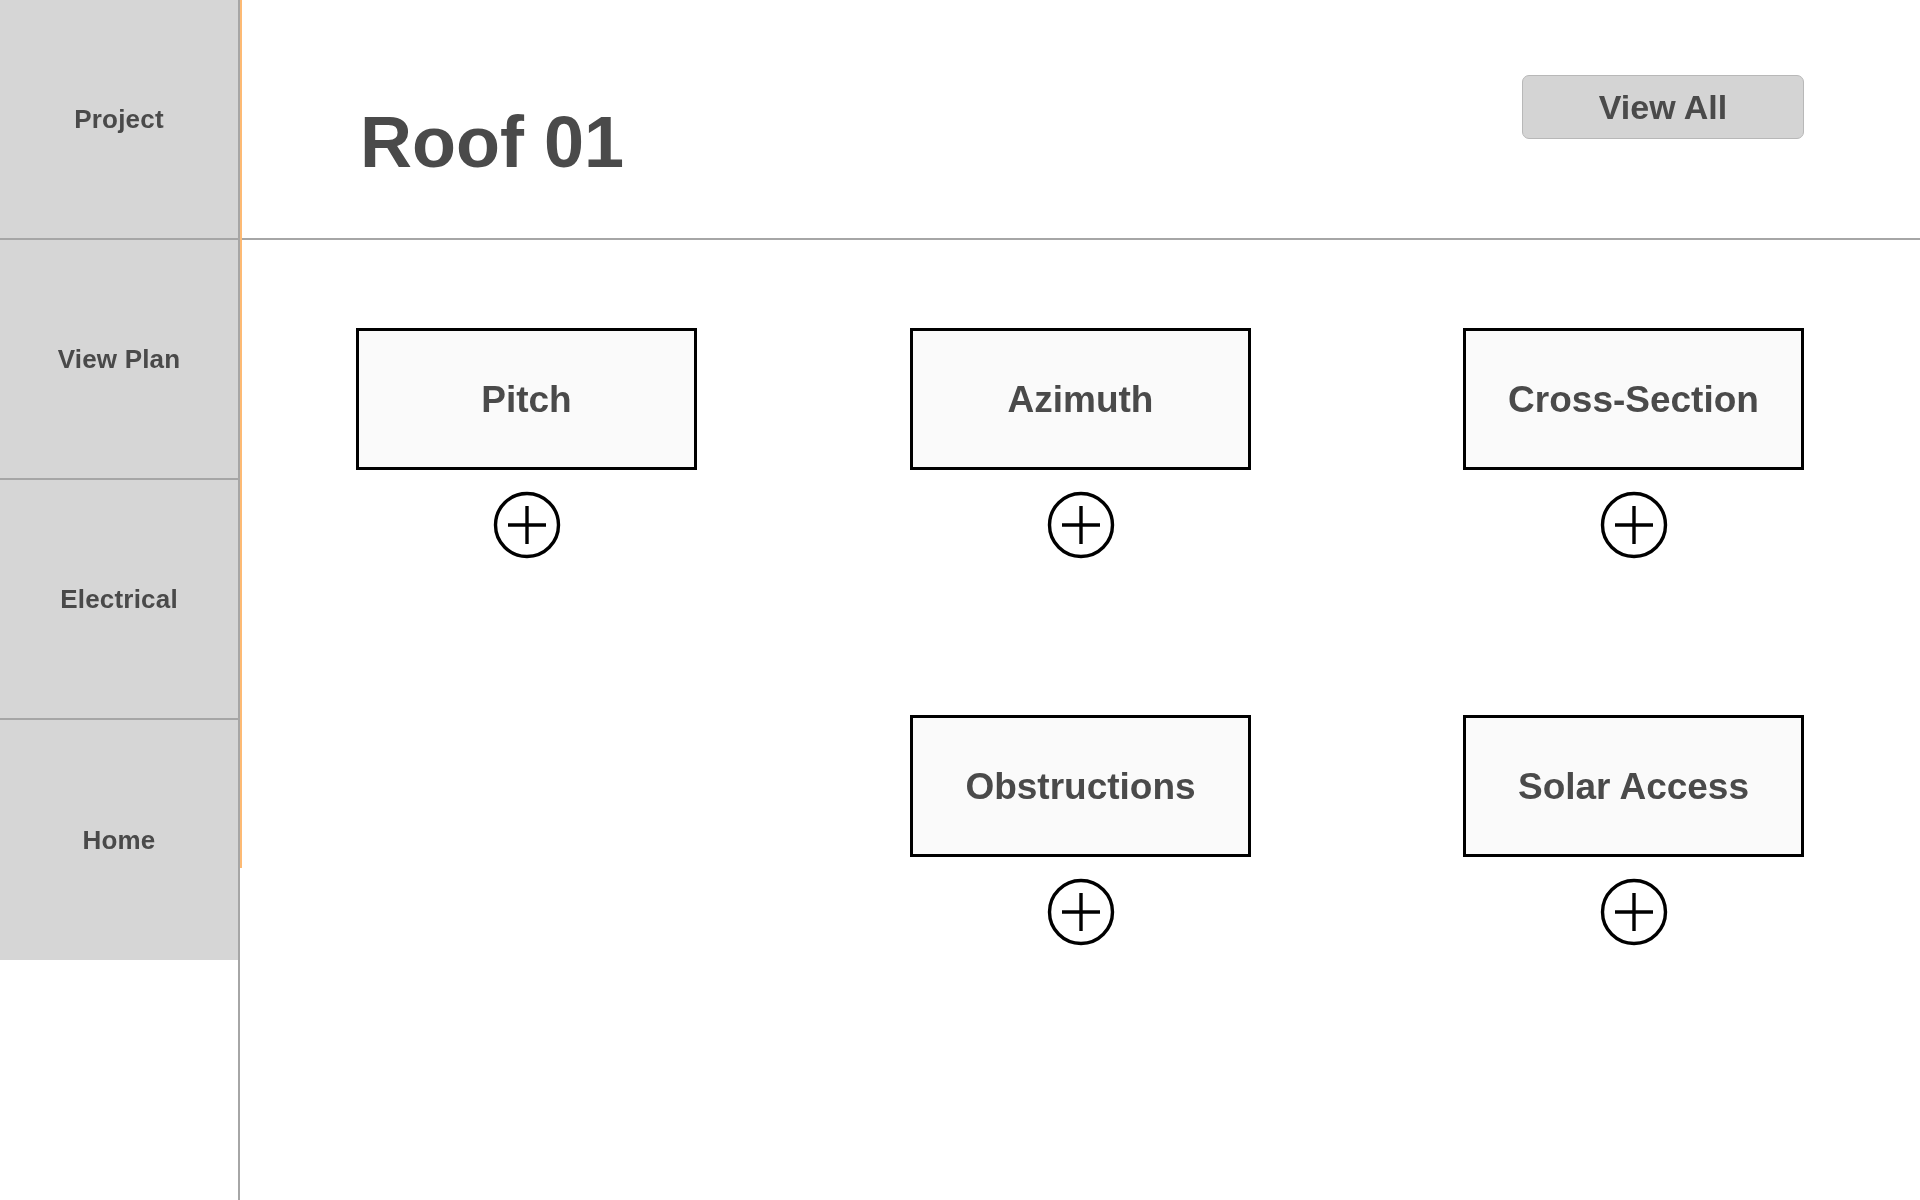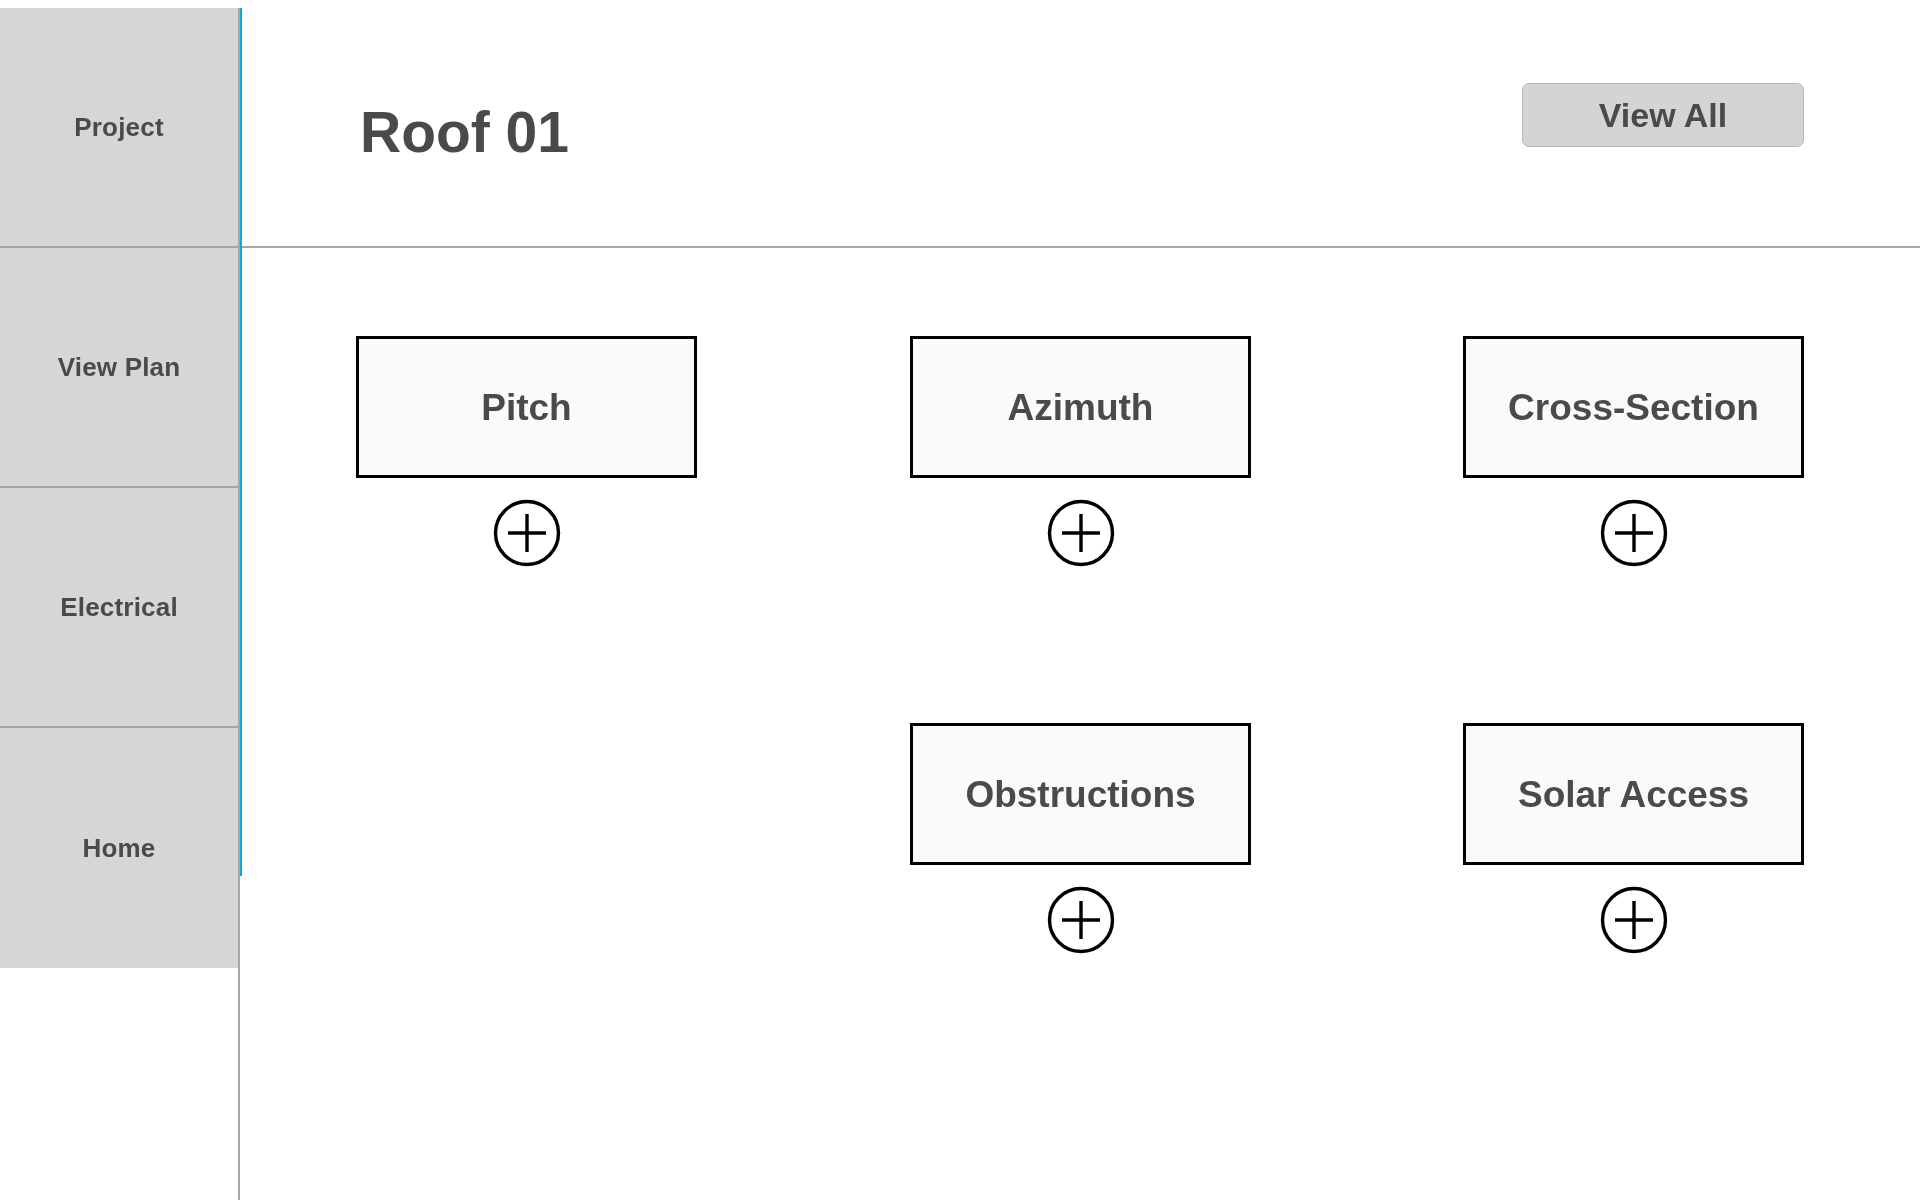--- a/index.html
+++ b/index.html
@@ -9,22 +9,21 @@
     height: 1200px;
     overflow: hidden;
     background: #ffffff;
     font-family: "Liberation Sans", sans-serif;
   }
 
   #app {
     position: relative;
     width: 1920px;
     height: 868px;
-    background: #0ea5e9;
-    margin-top: 8px;
+    background: #fdba74;
   }
 
   
   .sidebar {
     position: absolute;
     left: 0;
     top: 0;
     width: 240px;
     height: 1200px;
     box-sizing: border-box;
@@ -80,21 +79,21 @@
     top: 238px;
     width: 1678px;
     height: 2px;
     background: #a6a6a6;
   }
 
   .page-title {
     position: absolute;
     left: 118px;
     top: 58px;
-    font-size: 57px;
+    font-size: 72px;
     font-weight: bold;
     color: #4a4a4a;
     line-height: 1;
     white-space: nowrap;
   }
 
   .view-all-button {
     position: absolute;
     left: 1280px;
     top: 75px;

